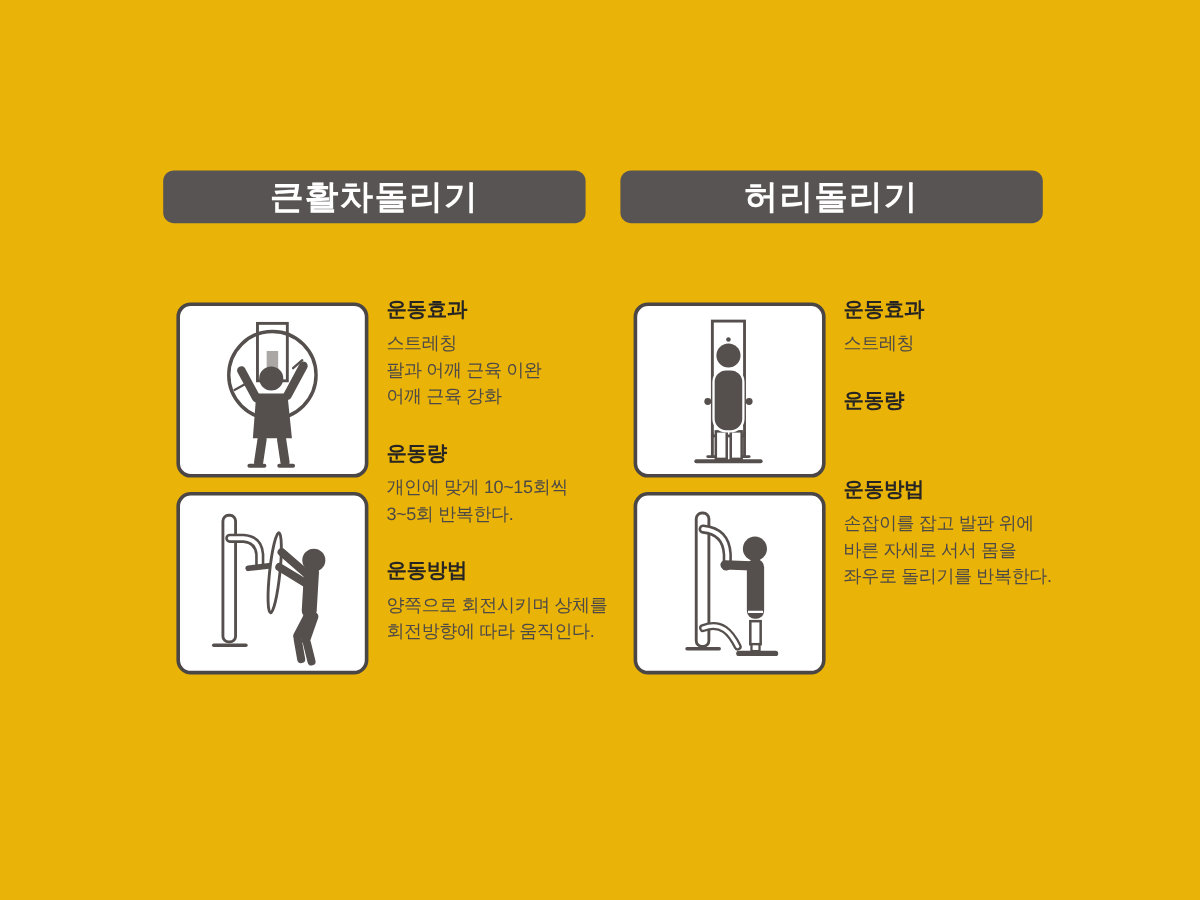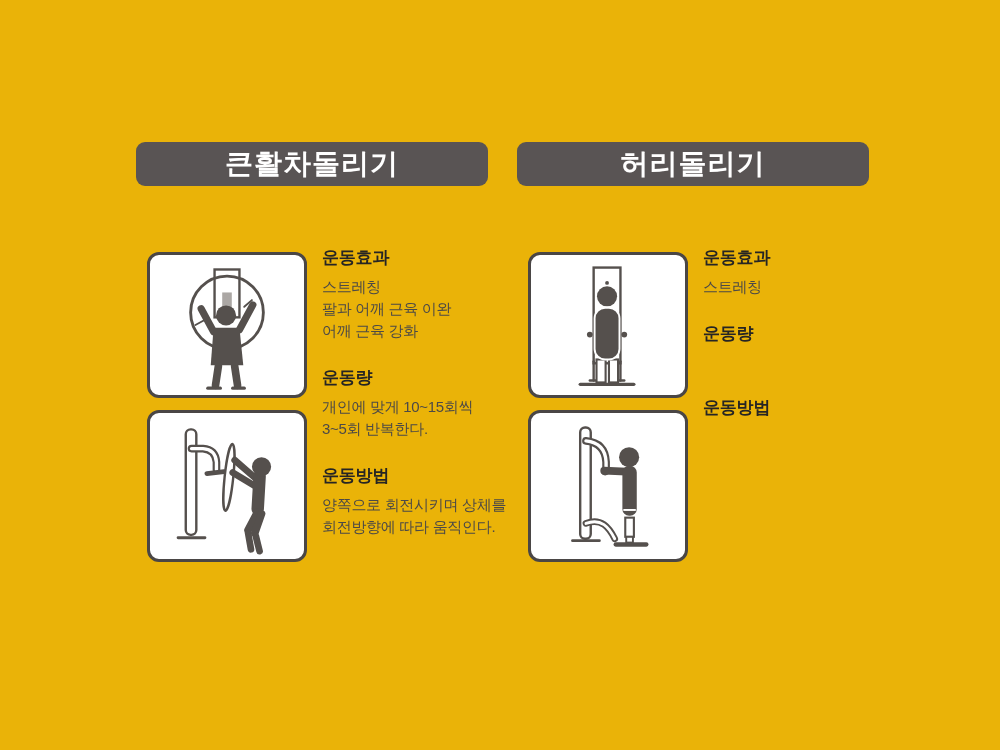--- a/index.html
+++ b/index.html
@@ -192,17 +192,22 @@
         <h3>운동효과</h3>
         <div class="lines">
           <div class="line">스트레칭</div>
         </div>
       </div>
       <div class="section">
         <h3>운동량</h3>
       </div>
       <div class="section push-down">
         <h3>운동방법</h3>
+        <div class="lines">
+          <div class="line">손잡이를 잡고 발판 위에</div>
+          <div class="line">바른 자세로 서서 몸을</div>
+          <div class="line">좌우로 돌리기를 반복한다.</div>
+        </div>
       </div>
     </div>
   </section>
 
 </div>
 
 </body></html>

